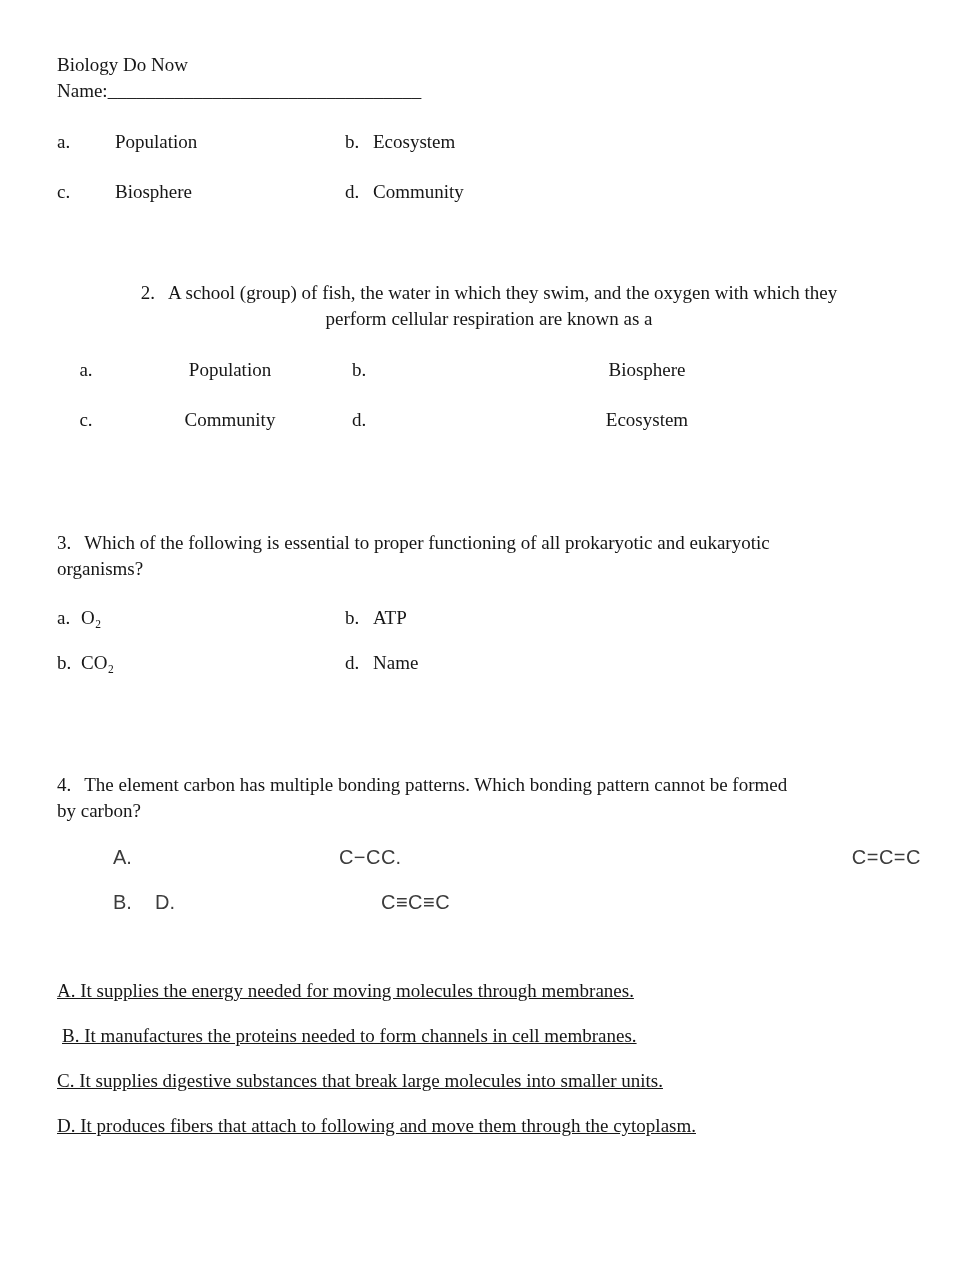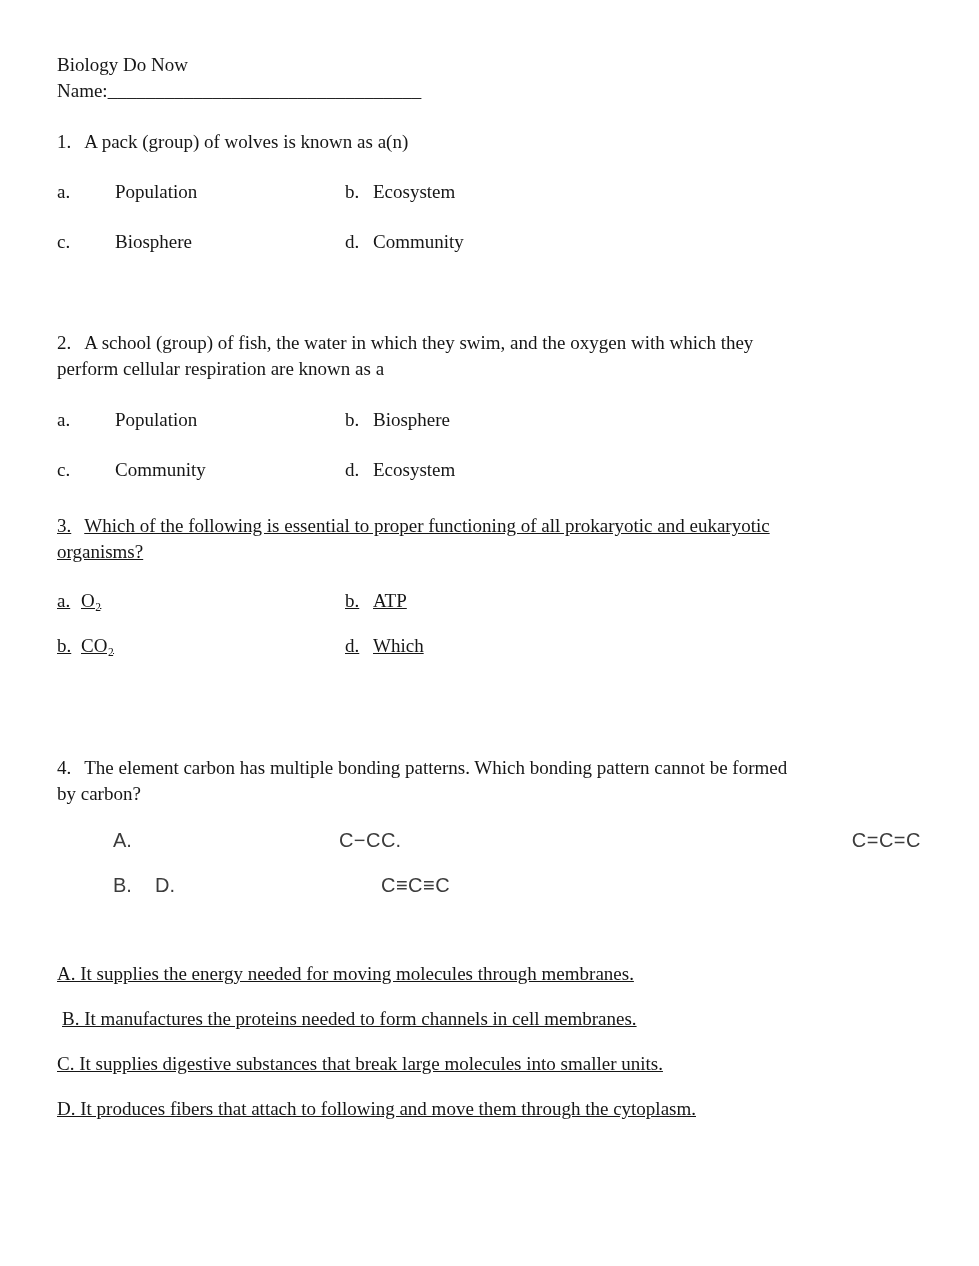--- a/index.html
+++ b/index.html
@@ -12,22 +12,22 @@
     font-family: "Liberation Serif", "DejaVu Serif", serif;
     font-size: 19px;
     color: #161616;
   }
   .page { padding: 52px 58px 0 57px; }
   .line { line-height: 26px; }
   .qtext { line-height: 26px; }
   .qnum { margin-right: 13px; }
 
   section.q1 { margin-top: 25px; }
-  section.q2 { margin-top: 75px; }
-  section.q3 { margin-top: 30px; text-decoration: underline; }
+  section.q2 { margin-top: 75px; text-align: center; }
+  section.q3 { margin-top: 97px; }
   section.q4 { margin-top: 96px; }
   section.q5 { margin-top: 62px; }
 
   .choice-grid {
     display: grid;
     align-items: baseline;
     line-height: 26px;
   }
   .choice-grid.wide {
     grid-template-columns: 58px 230px 28px 1fr;
@@ -59,21 +59,20 @@
 </style>
 </head>
 <body>
 
 <div class="page">
 
   <p class="line">Biology Do Now</p>
   <p class="line"><span>Name:</span><span>_________________________________</span></p>
 
   <section class="q1">
-    <p class="qtext"><span class="qnum">1.</span><span>A pack (group) of wolves is known as a(n)</span></p>
     <div class="choice-grid wide">
       <span>a.</span>
       <span>Population</span>
       <span>b.</span>
       <span>Ecosystem</span>
       <span>c.</span>
       <span>Biosphere</span>
       <span>d.</span>
       <span>Community</span>
     </div>
@@ -96,21 +95,21 @@
   <section class="q3">
     <p class="qtext"><span class="qnum">3.</span><span>Which of the following is essential to proper functioning of all prokaryotic and eukaryotic</span><br><span>organisms?</span></p>
     <div class="choice-grid narrow">
       <span>a.</span>
       <span>O₂</span>
       <span>b.</span>
       <span>ATP</span>
       <span>b.</span>
       <span>CO₂</span>
       <span>d.</span>
-      <span>Which</span>
+      <span>Name</span>
     </div>
   </section>
 
   <section class="q4">
     <p class="qtext"><span class="qnum">4.</span><span>The element carbon has multiple bonding patterns. Which bonding pattern cannot be formed</span><br><span>by carbon?</span></p>
     <div class="bond-grid">
       <span>A.</span>
       <span class="bond">C−C</span>
       <span>C.</span>
       <span class="bond">C=C=C</span>

